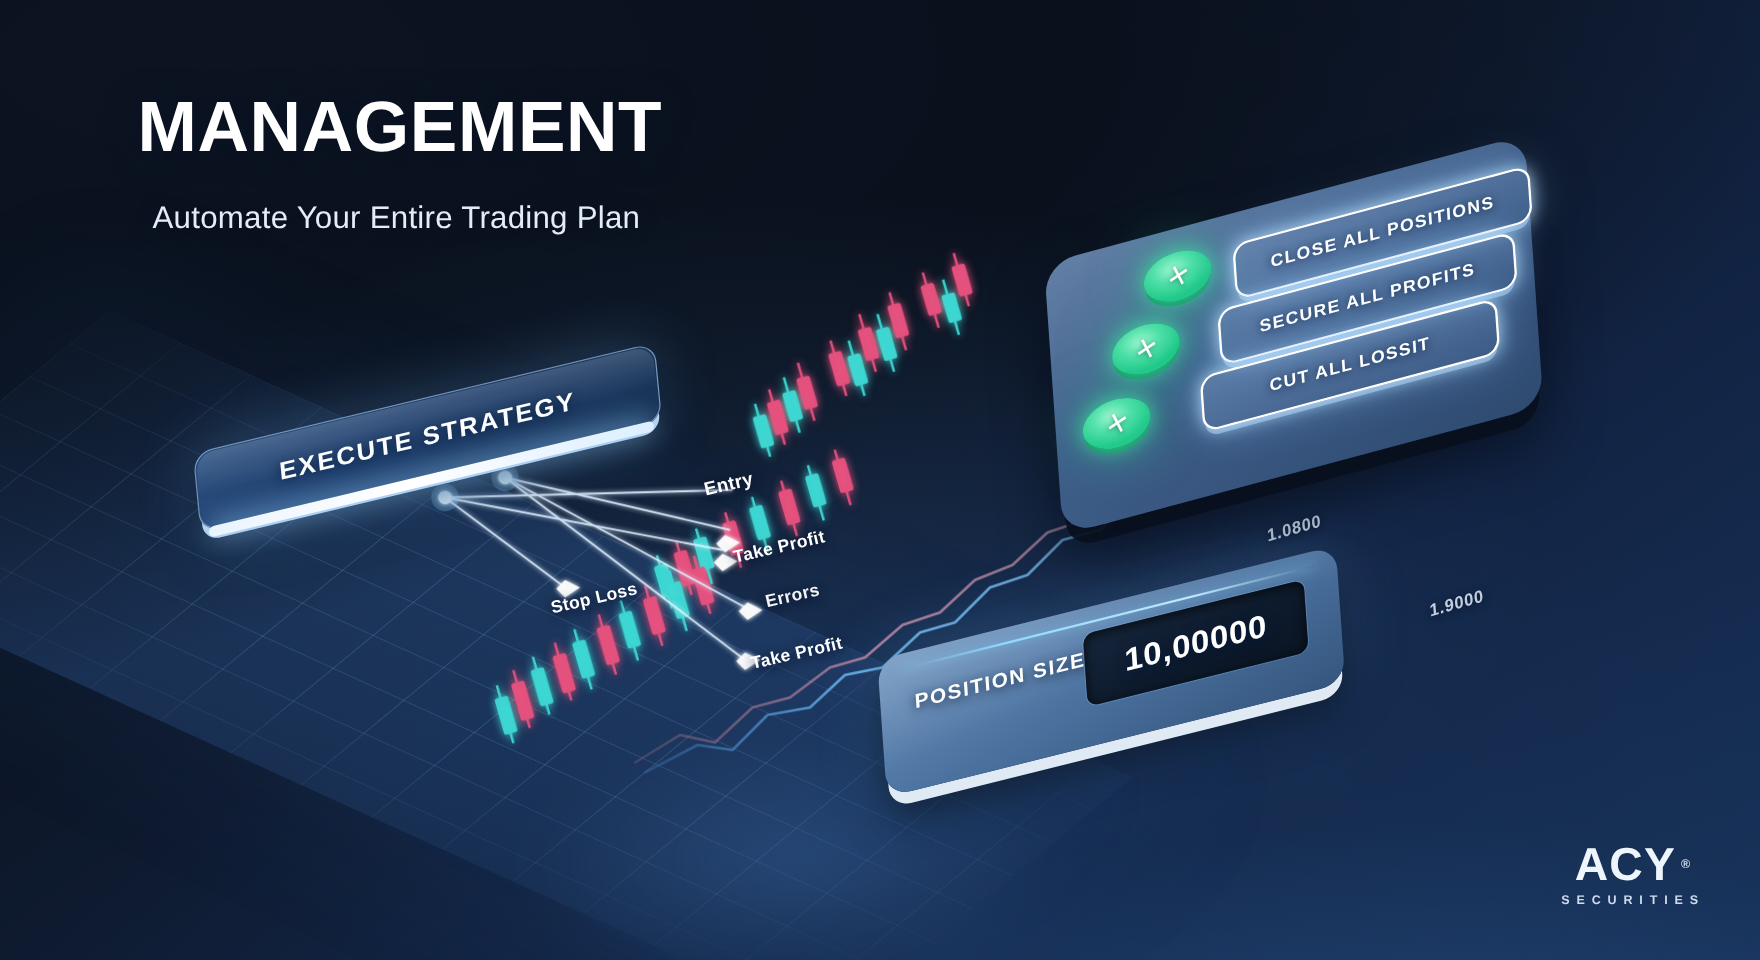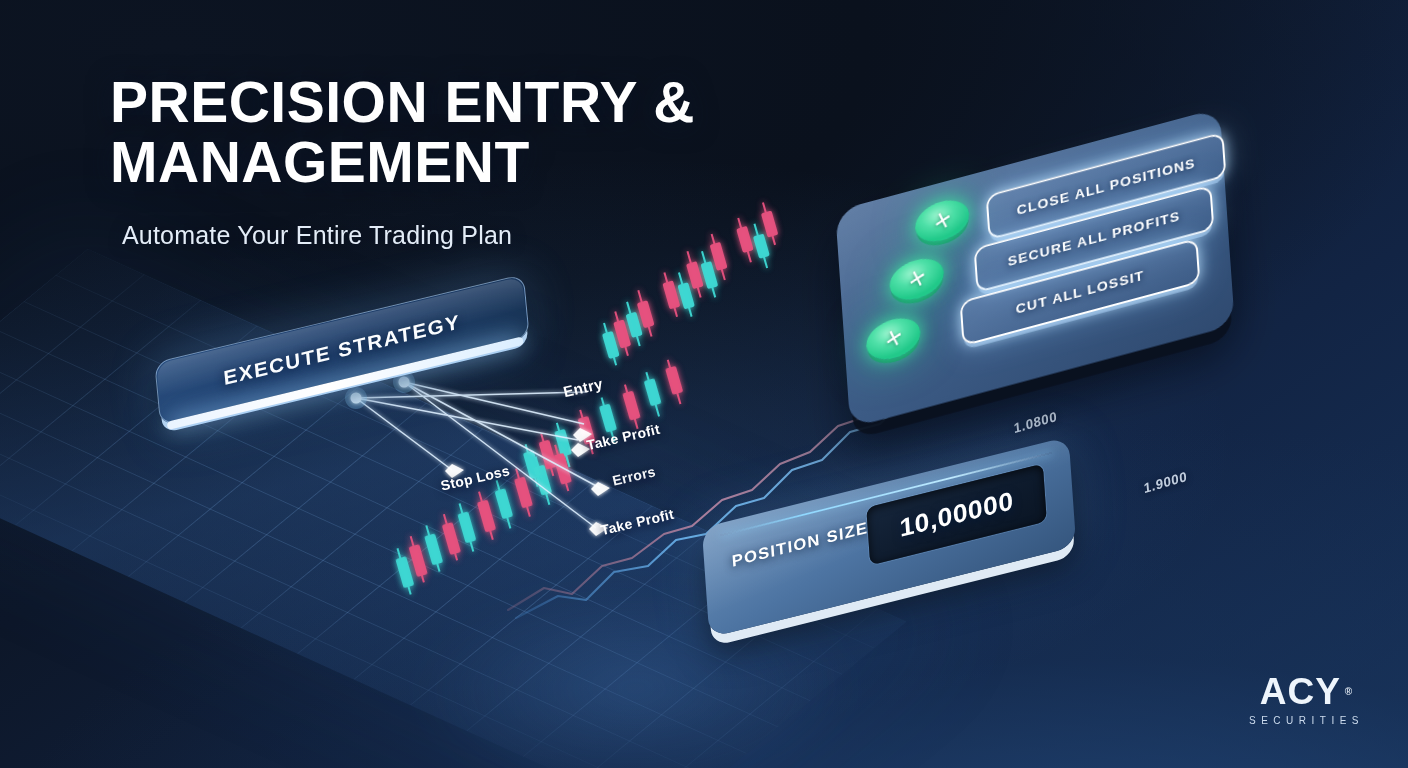--- a/index.html
+++ b/index.html
@@ -213,21 +213,21 @@
   .logo{
     position:absolute;right:44px;bottom:42px;z-index:50;
     text-align:center;color:#eef5fc;
   }
   .logo .mark{
     display:flex;align-items:center;justify-content:center;gap:3px;
     font-size:37px;font-weight:700;letter-spacing:1px;line-height:1;
   }
   .logo .reg{font-size:10px;font-weight:700;vertical-align:super;margin-left:1px;opacity:.9;}
   .logo .sub{
-    margin-top:5px;font-size:10px;letter-spacing:5.5px;font-weight:400;
+    margin-top:5px;font-size:10px;letter-spacing:5.5px;font-weight:700;
     color:#cddcee;
   }
 </style>
 </head>
 <body>
 
 <div id="stage">
 
   <div class="scene">
 
@@ -445,21 +445,20 @@
       <div class="sizer-label">POSITION SIZER</div>
       <div class="sizer-screen">
         <div class="sizer-value">10,00000</div>
       </div>
     </div>
 
   </div>
 
   <div class="copy">
     <h1 class="headline">
-      <span>PRECISION ENTRY &amp;</span>
       <span class="l2">MANAGEMENT</span>
     </h1>
     <p class="subhead">Automate Your Entire Trading Plan</p>
   </div>
 
   <div class="logo">
     <div class="mark">
       <span>ACY</span>
         <span class="reg">®</span>
     </div>

